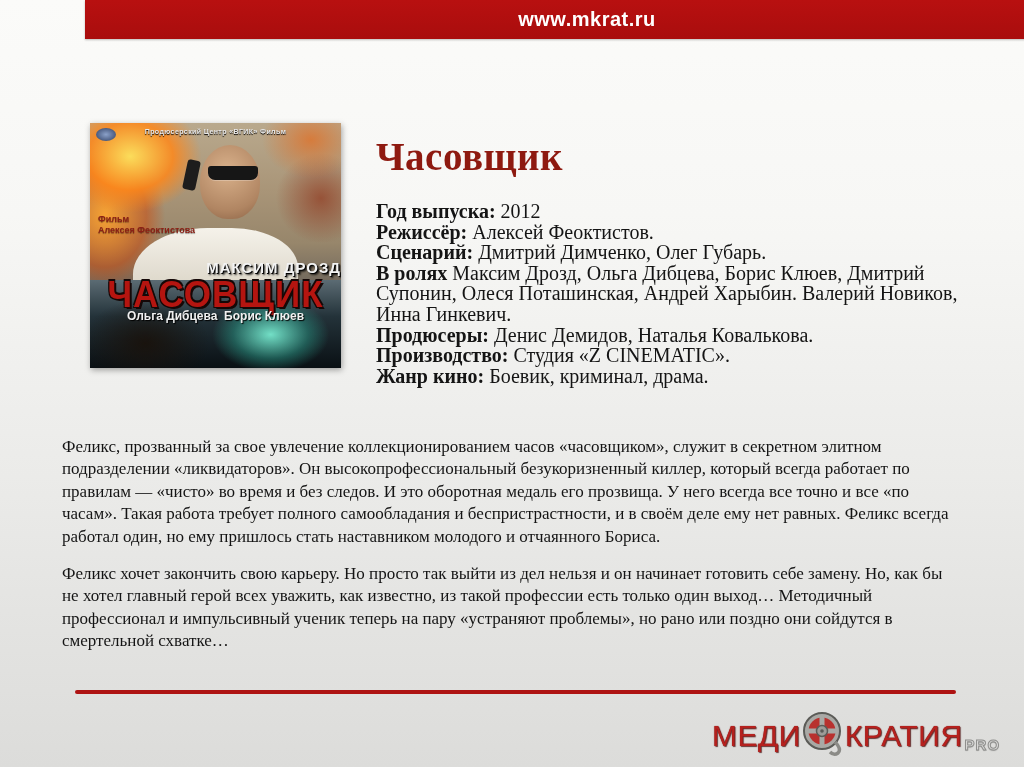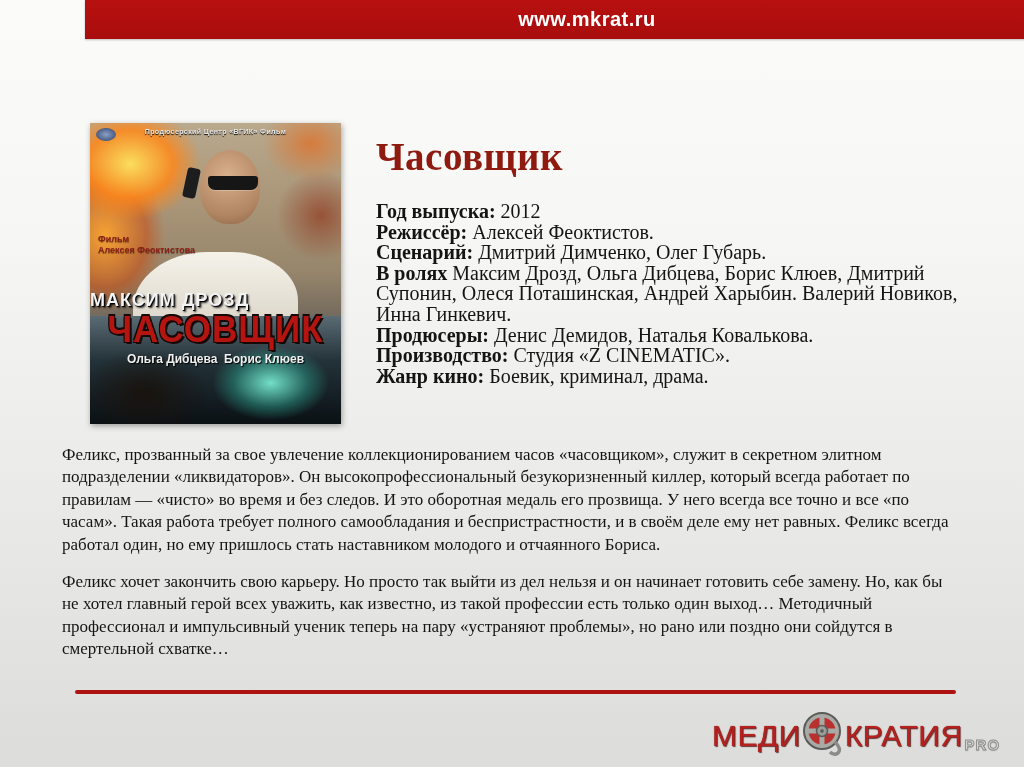--- a/index.html
+++ b/index.html
@@ -14,21 +14,21 @@
     background:linear-gradient(180deg,#b81010,#a90d0d);
     display:flex;align-items:center;justify-content:center;
     box-shadow:0 1px 2px rgba(0,0,0,.25);
   }
   .banner span{
     color:#ffffff;font-family:"Liberation Sans",sans-serif;
     font-weight:bold;font-size:20px;letter-spacing:.5px;
   }
   
   .poster{
-    position:absolute;left:90px;top:123px;width:251px;height:301px;
+    position:absolute;left:90px;top:123px;width:251px;height:245px;
     background:#1a1a18;box-shadow:1px 2px 6px rgba(0,0,0,.35);overflow:hidden;
   }
   .p-photo{
     position:absolute;left:0;top:0;right:0;height:68%;
     background:
       radial-gradient(95px 75px at 16% 20%, rgba(255,225,90,.95), rgba(255,135,25,.85) 45%, rgba(190,70,10,0) 75%),
       radial-gradient(75px 95px at 6% 55%, rgba(255,165,45,.9), rgba(205,75,12,.55) 55%, rgba(0,0,0,0) 80%),
       radial-gradient(70px 55px at 88% 10%, rgba(225,110,35,.75), rgba(0,0,0,0) 70%),
       radial-gradient(60px 60px at 92% 45%, rgba(140,40,15,.6), rgba(0,0,0,0) 75%),
       linear-gradient(180deg,#b9a98d 0%,#a99578 40%,#97866b 72%,#6b635a 100%);
@@ -49,22 +49,22 @@
       radial-gradient(80px 55px at 22% 72%, rgba(25,18,12,.95), rgba(0,0,0,0) 80%),
       linear-gradient(180deg,#5b6b73 0%,#233239 42%,#0a1014 100%);
   }
   .p-corner-logo{position:absolute;left:6px;top:5px;width:20px;height:13px;border-radius:50%;
     background:radial-gradient(#8ba1c9,#2d3d61);}
   .p-studio{position:absolute;top:5px;left:0;width:100%;text-align:center;
     font-family:"Liberation Sans",sans-serif;font-weight:bold;font-size:7px;color:#e9e9e9;
     letter-spacing:.4px;text-shadow:0 1px 1px #000;}
   .p-filmby{position:absolute;left:8px;top:37%;font-family:"Liberation Sans",sans-serif;
     font-weight:bold;font-size:9px;line-height:11px;color:#8b2015;text-shadow:0 1px 1px rgba(0,0,0,.4);}
-  .p-actor-top{position:absolute;top:55.5%;left:0;width:100%;text-align:left;
-    font-family:"Liberation Sans",sans-serif;font-weight:bold;font-size:18px;color:#f3f3f3;
+  .p-actor-top{position:absolute;top:55.5%;left:0;width:100%;text-align:right;
+    font-family:"Liberation Sans",sans-serif;font-weight:bold;font-size:15px;color:#f3f3f3;
     letter-spacing:1px;text-shadow:1px 1px 0 #000,2px 2px 2px rgba(0,0,0,.8);}
   .p-title{position:absolute;top:61%;left:0;width:100%;text-align:center;
     font-family:"Liberation Sans",sans-serif;font-weight:bold;font-size:35px;color:#b51510;
     letter-spacing:1px;transform:scaleY(1.08);transform-origin:top;
     text-shadow:2px 2px 0 #150807,-1px -1px 0 #150807,1px -1px 0 #150807,-1px 1px 0 #150807;}
   .p-actors-bottom{position:absolute;top:76%;left:0;width:100%;text-align:center;
     font-family:"Liberation Sans",sans-serif;font-weight:bold;font-size:12px;color:#f0f0f0;
     text-shadow:1px 1px 1px #000;white-space:pre;}
   
   .movie-title{
@@ -73,21 +73,21 @@
   }
   .details{
     position:absolute;left:376px;top:201px;width:588px;
     font-size:20px;line-height:20.6px;color:#141414;
   }
   .details b{font-weight:bold;}
   .synopsis{
     position:absolute;left:62px;top:436px;width:901px;
     font-size:17px;line-height:22.4px;color:#141414;
   }
-  .synopsis p{margin:8px 0 15px 0;}
+  .synopsis p{margin:0 0 15px 0;}
   
   .redline{position:absolute;left:75px;top:690px;width:881px;height:4px;
     background:#ae1312;border-radius:2px;}
   .brand{position:absolute;left:712px;top:711px;height:50px;display:flex;align-items:center;}
   .brand .word{
     font-family:"Liberation Sans",sans-serif;font-weight:normal;font-size:30px;
     color:#b5211e;letter-spacing:.5px;
     text-shadow:1px 1px 1px rgba(70,10,10,.75),0 0 1px #7d100e;
   }
   .brand .reel{margin:0 1px;}

